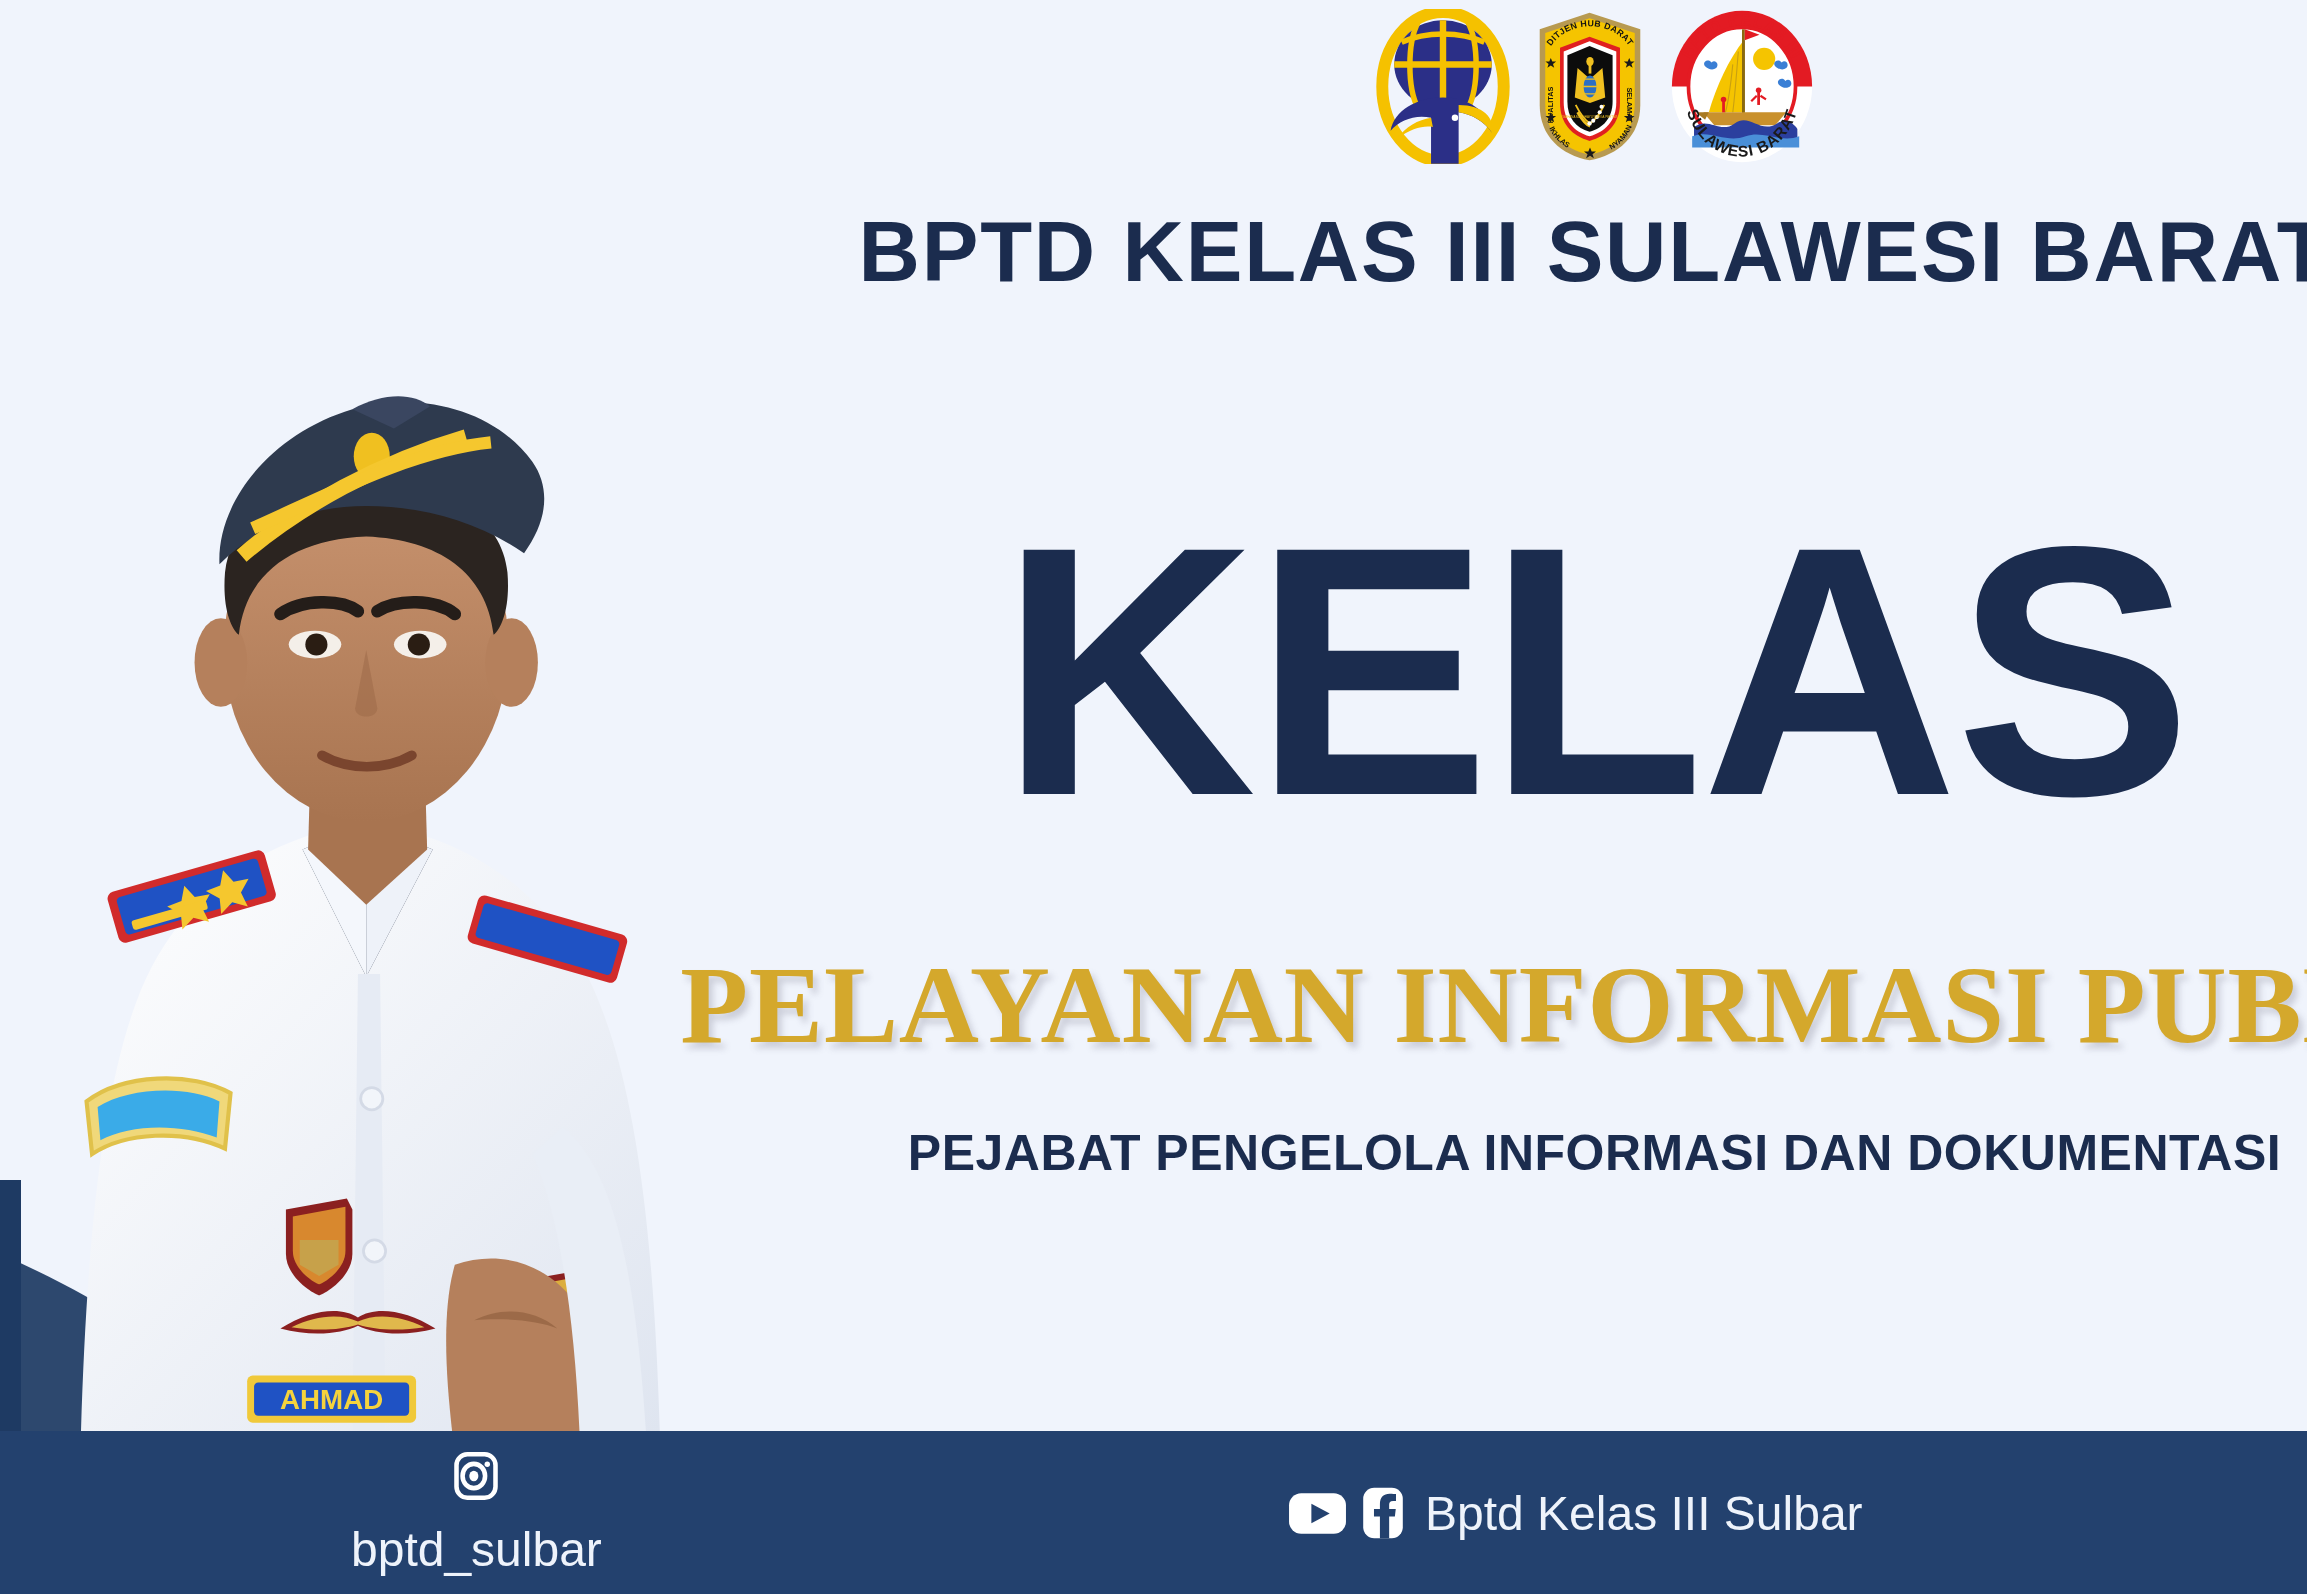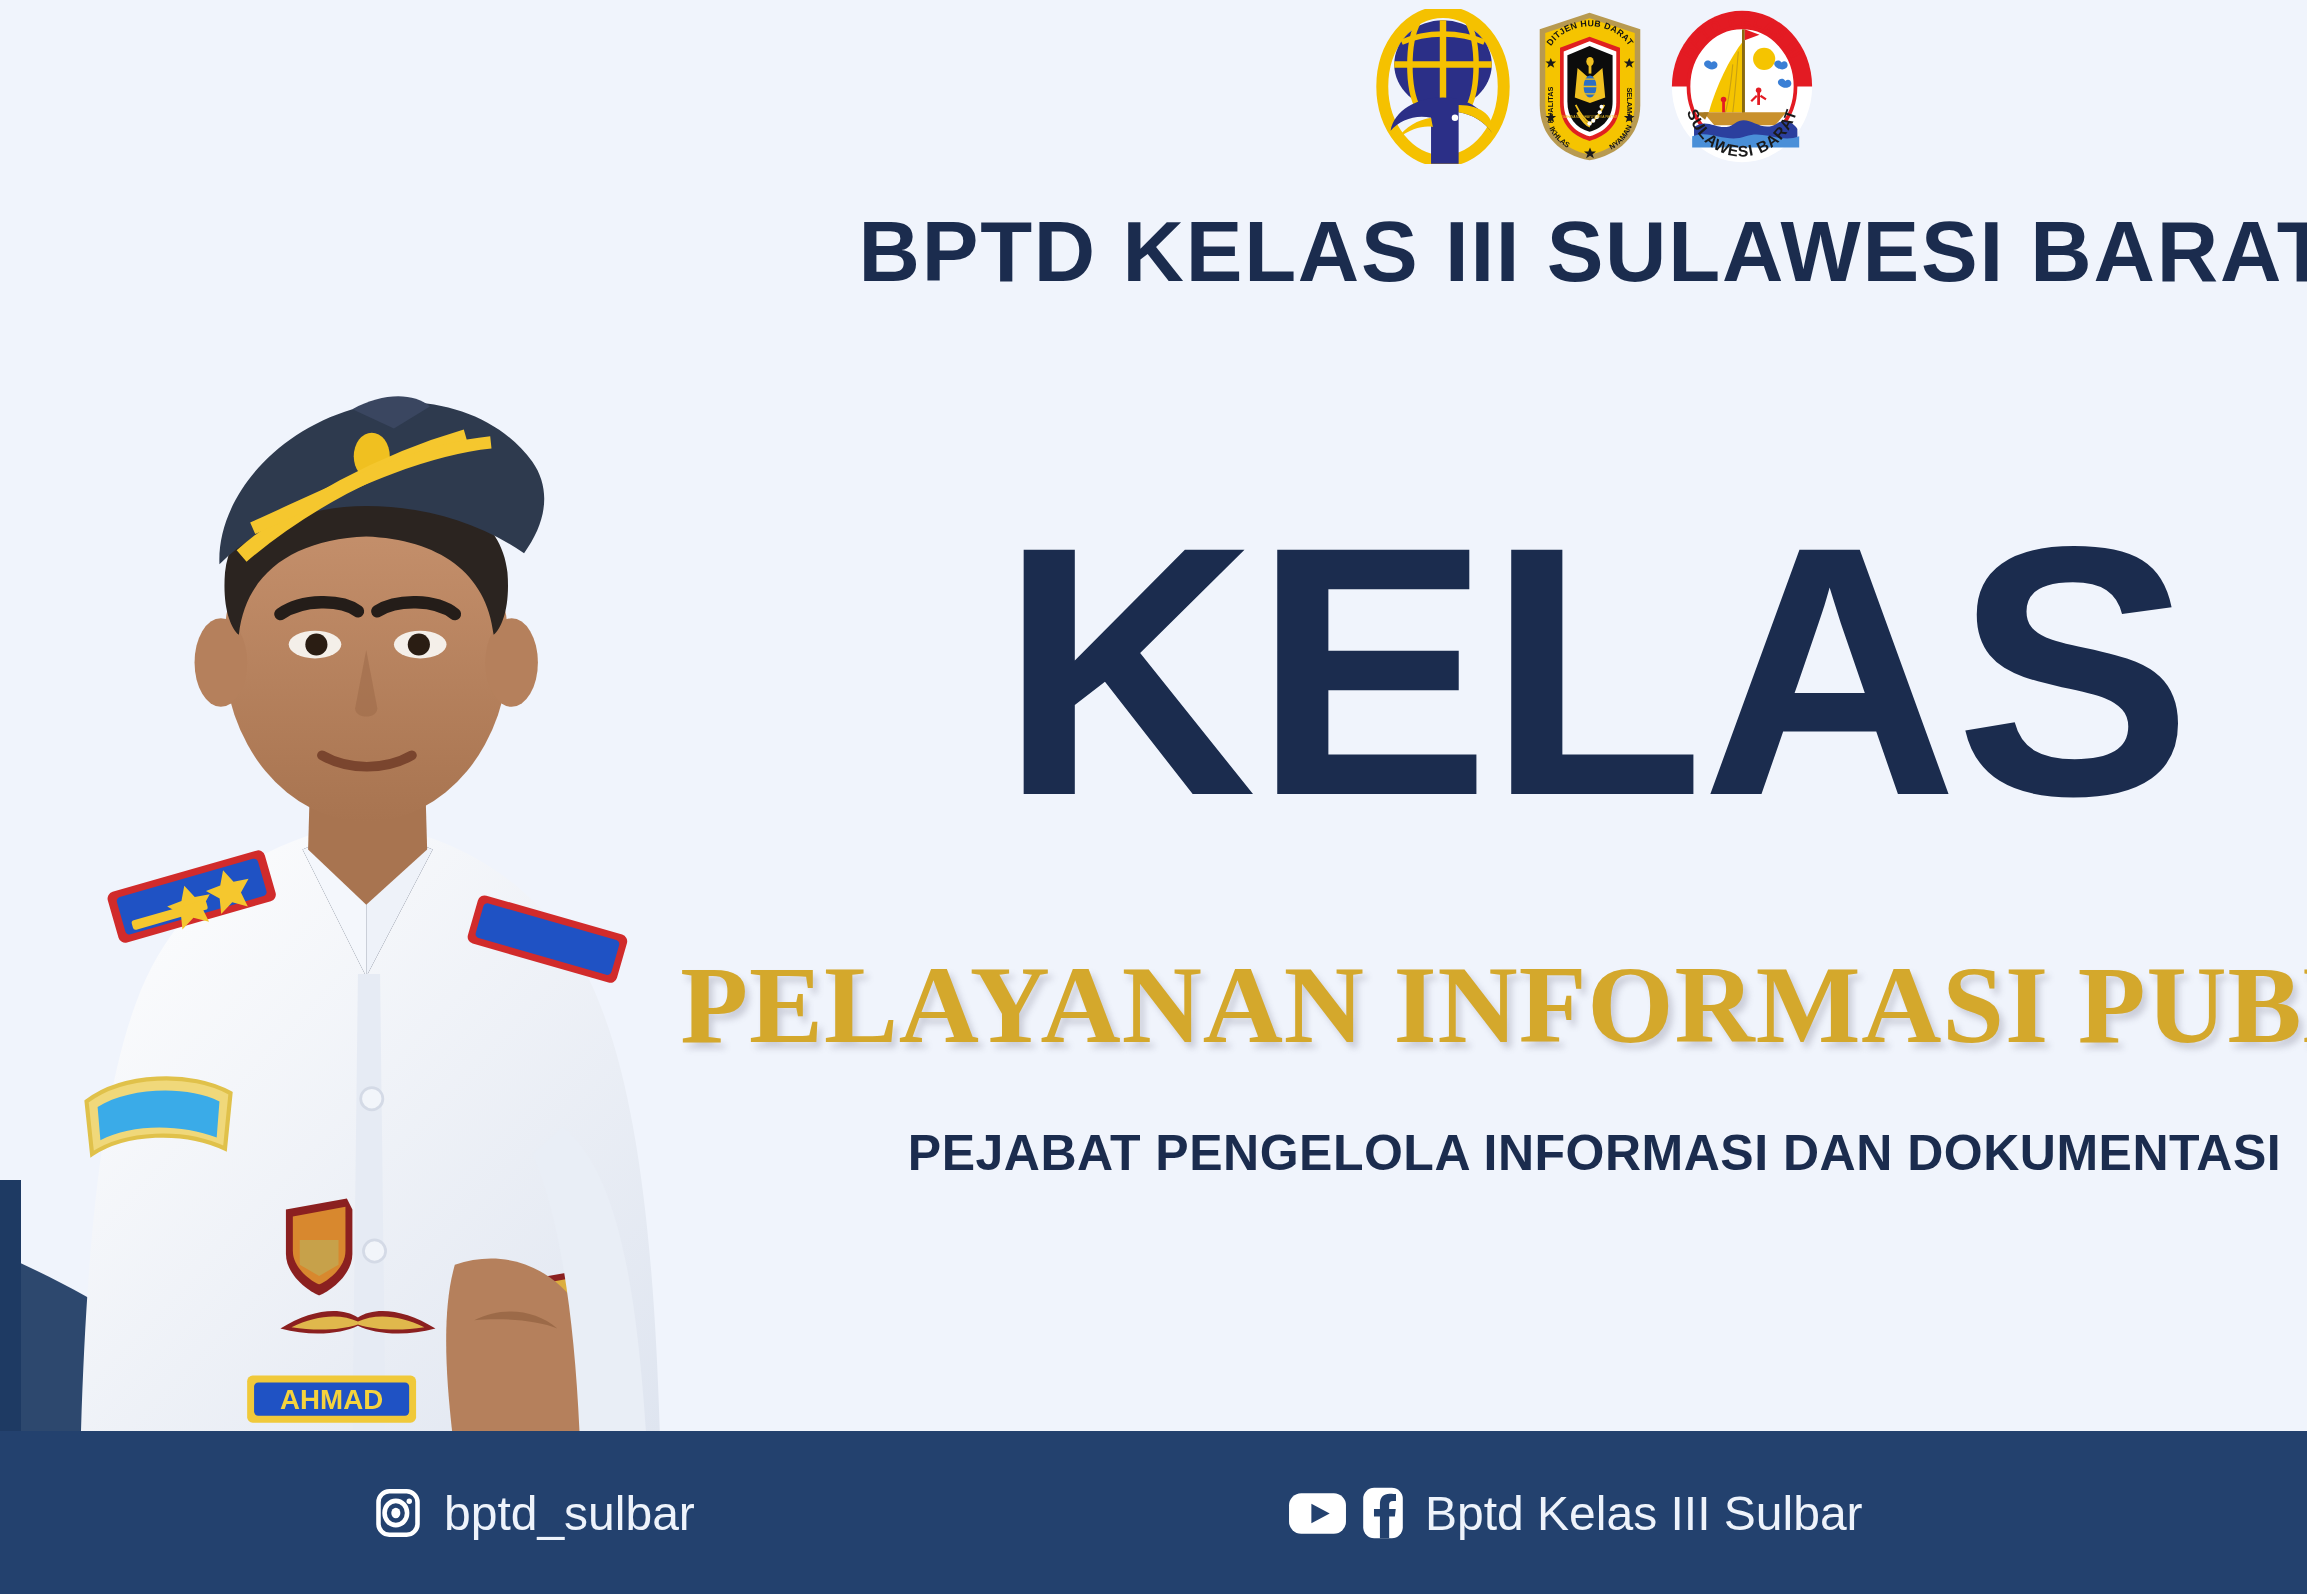--- a/index.html
+++ b/index.html
@@ -80,21 +80,21 @@
     position:absolute; left:0; bottom:0; width:3189px; height:164px;
     background:#23416e; z-index:8;
     display:flex; align-items:center;
   }
   .footer-item {
     display:flex; align-items:center; gap:20px;
     color:#eef3fb;
     font-size:48px;
     font-family:"Liberation Sans", sans-serif;
   }
-  #footer-ig   { position:absolute; left:372px; }
+  #footer-ig   { position:absolute; left:351px;flex-direction:column; }
   #footer-soc  { position:absolute; left:1287px; }
   .footer-icons { display:flex; align-items:center; gap:13px; }
   .fi { display:block; }
 </style>
 </head>
 <body>
 
 <div id="banner">
 
   <svg id="corner-bl" class="corner-svg" viewBox="0 0 1500 900" preserveAspectRatio="none">

